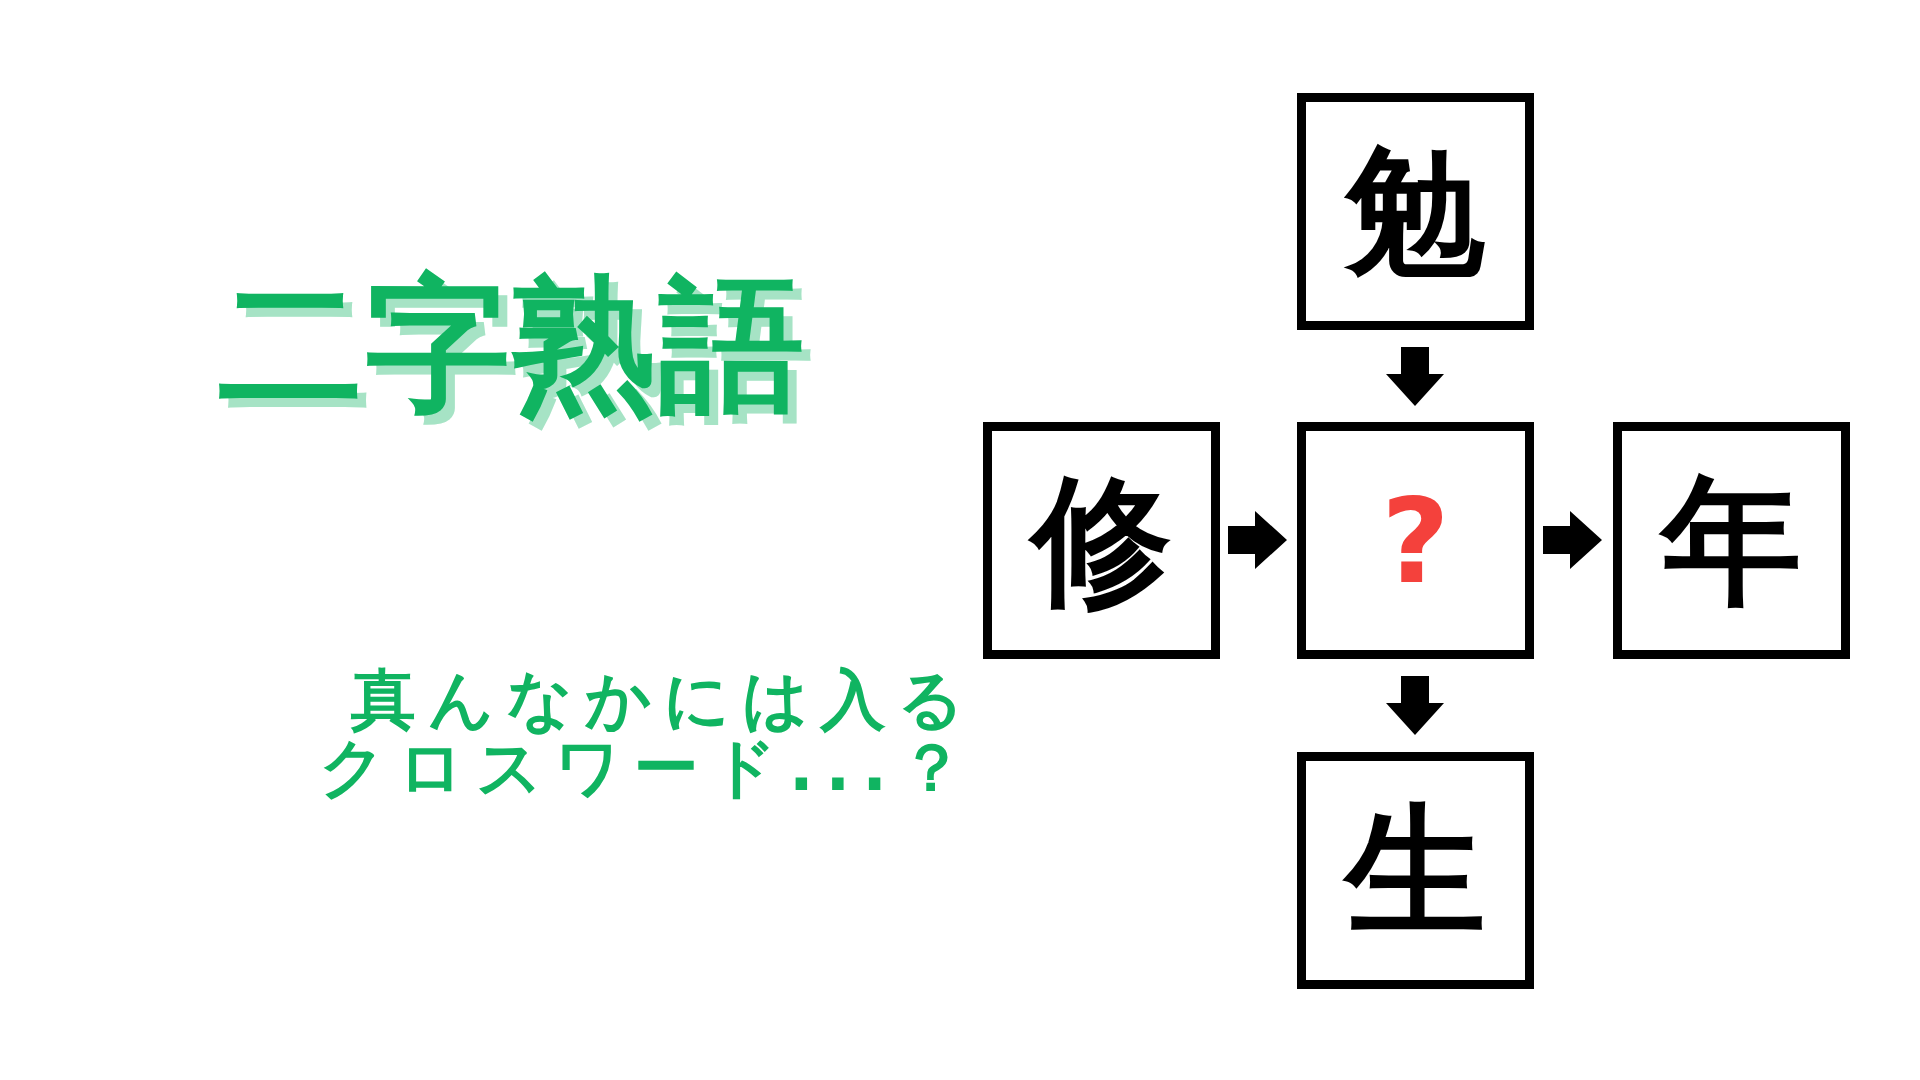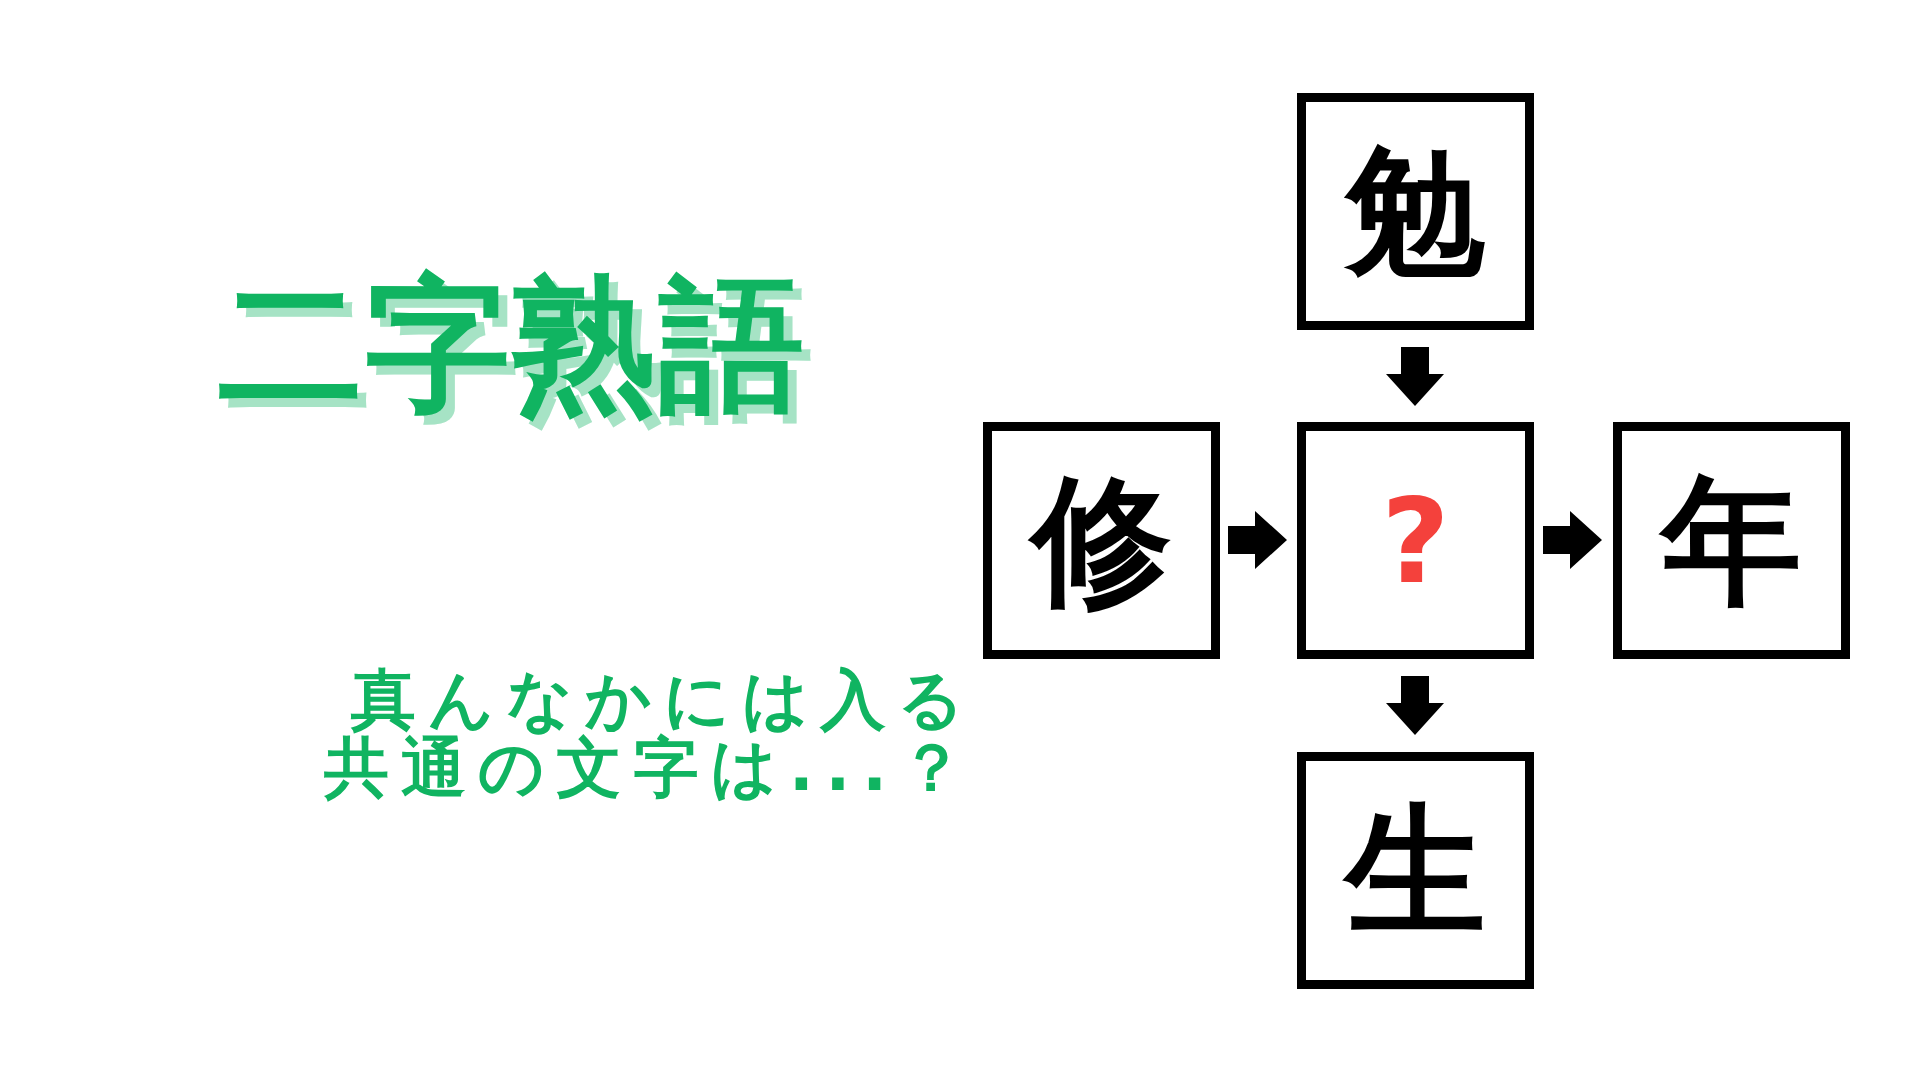--- a/index.html
+++ b/index.html
@@ -88,21 +88,21 @@
 <body>
 
 <div class="stage">
 
   <div class="title">
     <div>二字熟語</div>
   </div>
 
   <div class="subtitle">
     <div>真んなかには入る</div>
-    <div>共通の文字は...？</div>
+    <div>クロスワード...？</div>
   </div>
 
   <div>
 
     <div class="cell cell-top">
       <span class="char">勉</span>
     </div>
 
     <div class="cell cell-left">
       <span class="char">修</span>

